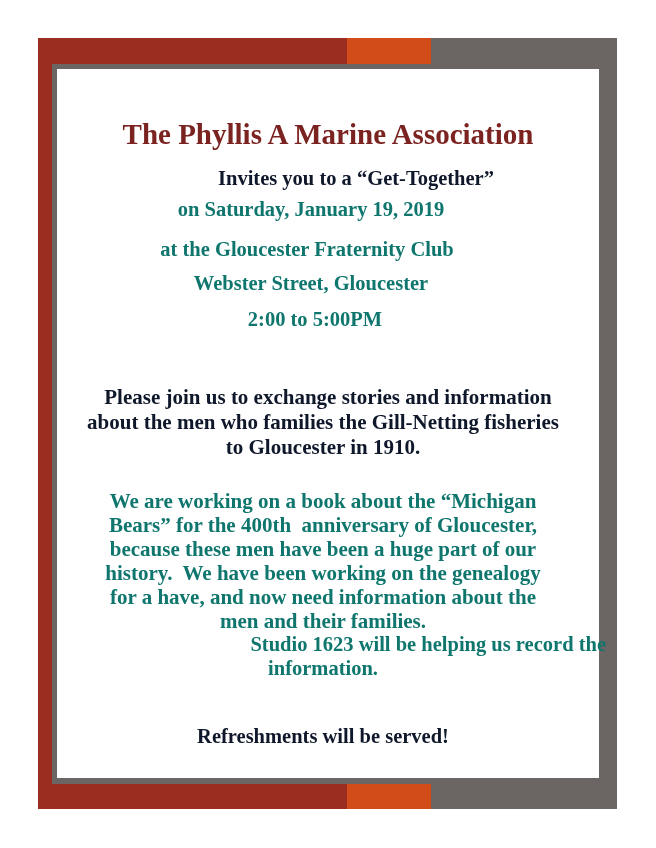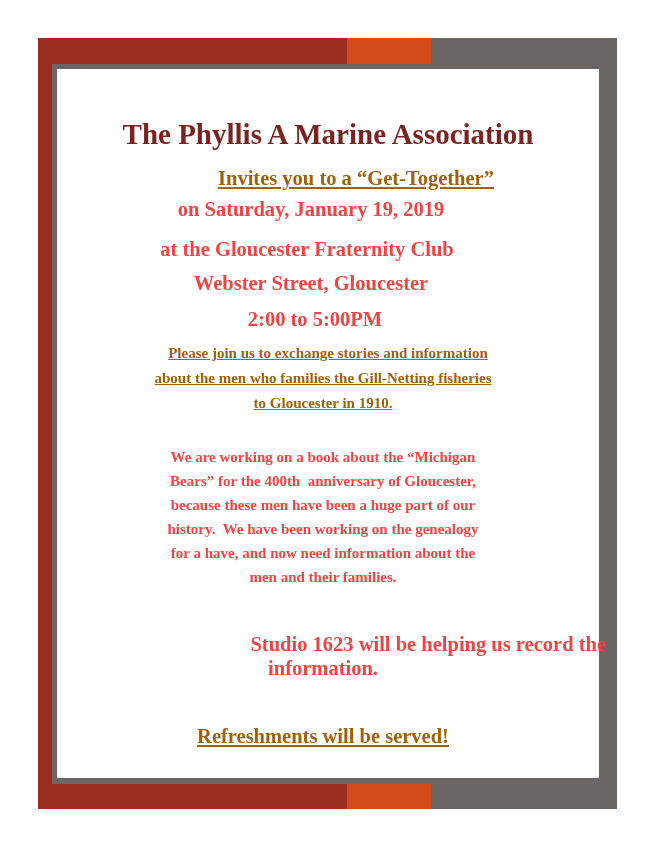--- a/index.html
+++ b/index.html
@@ -20,24 +20,24 @@
   .inner-line-top    { left: 52px; top: 64px; width: 547px; height: 5px; background: #6b6564; }
   .inner-line-left   { left: 52px; top: 64px; width: 5px; height: 720px; background: #6b6564; }
   .inner-line-bottom { left: 52px; top: 778px; width: 547px; height: 6px; background: #6b6564; }
   .inner { left: 57px; top: 69px; width: 542px; height: 709px; background: #ffffff; }
 
   .line {
     position: absolute; left: 57px; width: 542px;
     text-align: center; font-weight: bold; white-space: pre; margin: 0;
   }
   .title { font-size: 29px; color: #7b2320; text-align: center; }
-  .gray  { color: #a16207; text-decoration: underline; }
-  .rust  { color: #ef4444; }
+  .gray  { color: #0f172a; }
+  .rust  { color: #0f766e; }
   .f20 { font-size: 20.5px; }
-  .f21 { font-size: 15px; }
+  .f21 { font-size: 21px; margin-top: 40px; }
 </style>
 </head>
 <body>
 
 <div class="bar frame-outer-left"></div>
 <div class="bar frame-right"></div>
 <div class="bar top-red"></div>
 <div class="bar top-orange"></div>
 <div class="bar top-gray"></div>
 <div class="bar bot-red"></div>

